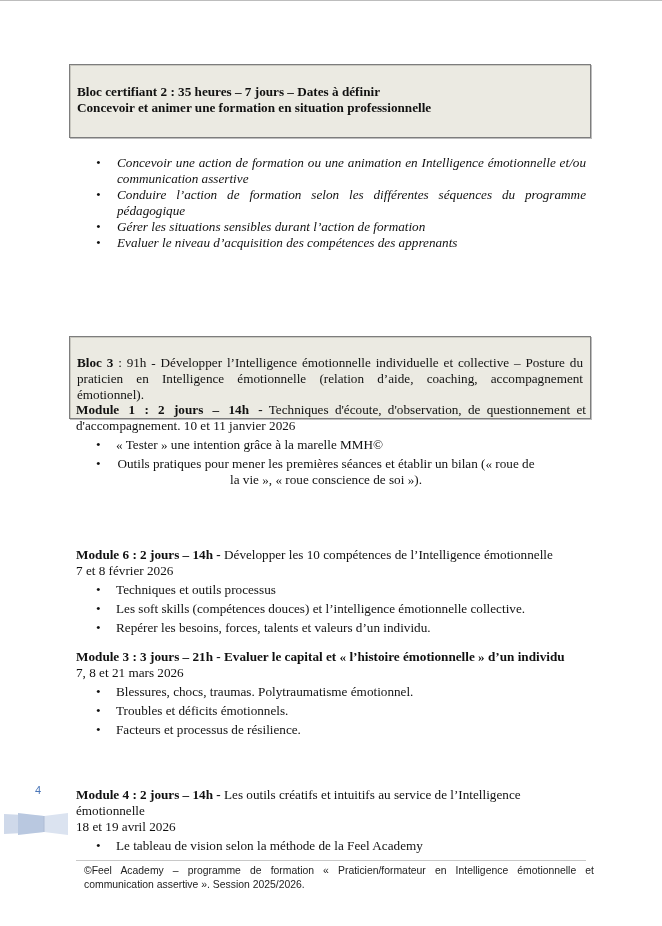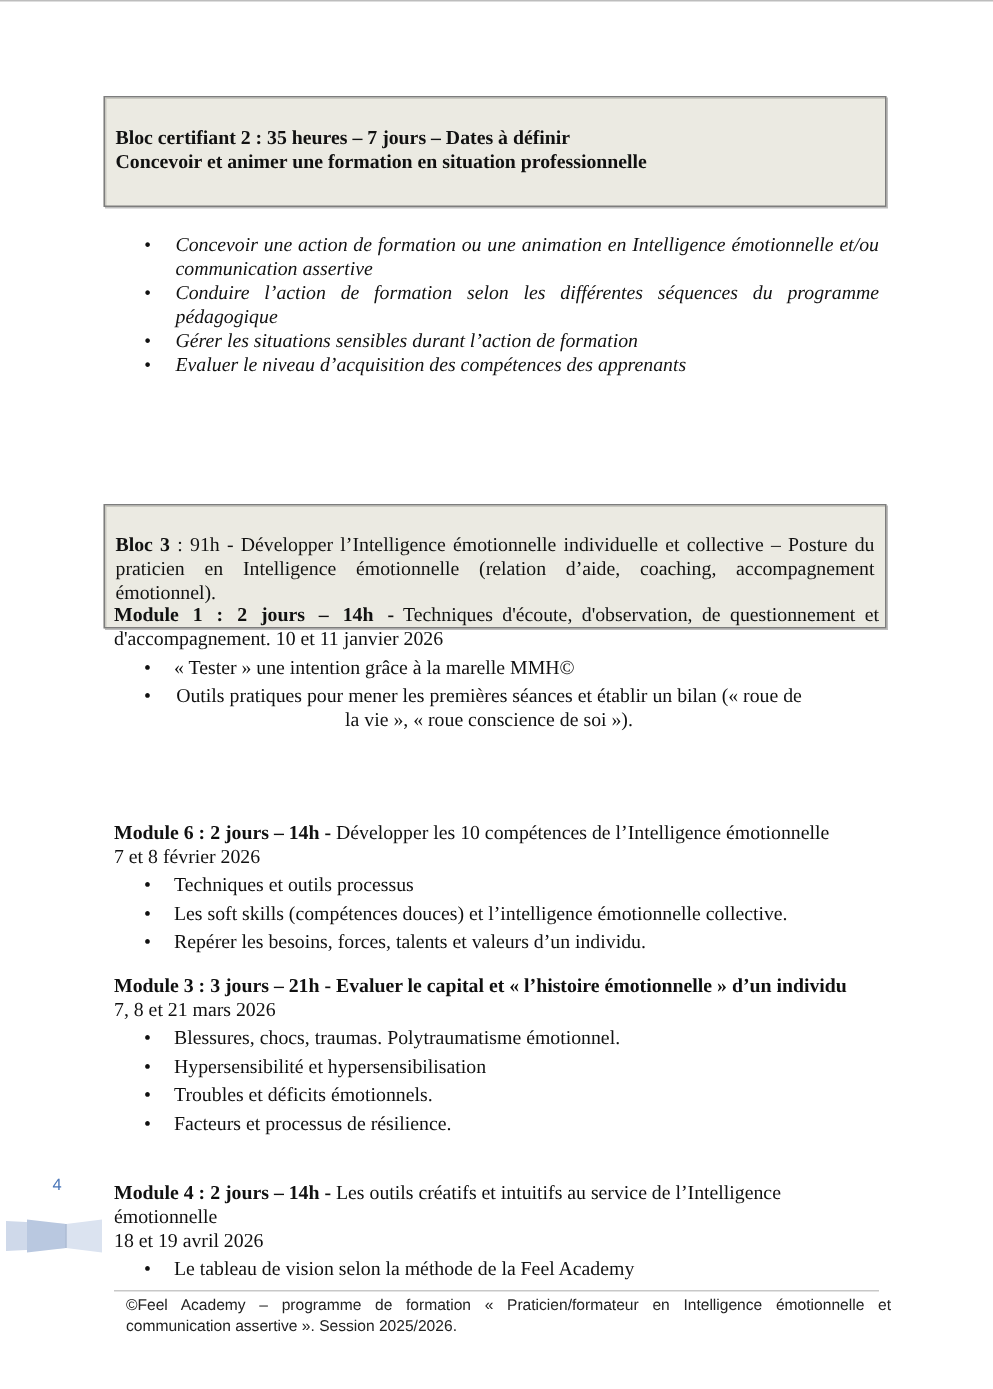--- a/index.html
+++ b/index.html
@@ -74,21 +74,20 @@
     <li>Les soft skills (compétences douces) et l’intelligence émotionnelle collective.</li>
     <li>Repérer les besoins, forces, talents et valeurs d’un individu.</li>
   </ul>
 </div>
 
 <div class="module m3">
   <div style="white-space:nowrap;"><span class="bold">Module 3 :  3 jours – 21h - Evaluer le capital et « l’histoire émotionnelle » d’un individu</span></div>
   <div>7, 8 et 21 mars 2026</div>
   <ul style="margin-top:2px;">
     <li>Blessures, chocs, traumas. Polytraumatisme émotionnel.</li>
-    <li>Hypersensibilité et hypersensibilisation</li>
     <li>Troubles et déficits émotionnels.</li>
     <li>Facteurs et processus de résilience.</li>
   </ul>
 </div>
 
 <div class="page-num">4</div>
 <svg class="page-shape" viewBox="0 0 64 26" xmlns="http://www.w3.org/2000/svg">
   <polygon points="0,4 40,6 40,22 0,24" fill="#cfd9ea"></polygon>
   <polygon points="14,3 40,6 40,22 14,25" fill="#b9c8e0"></polygon>
   <polygon points="40,6 64,3 64,25 40,22" fill="#dbe3f0"></polygon>

